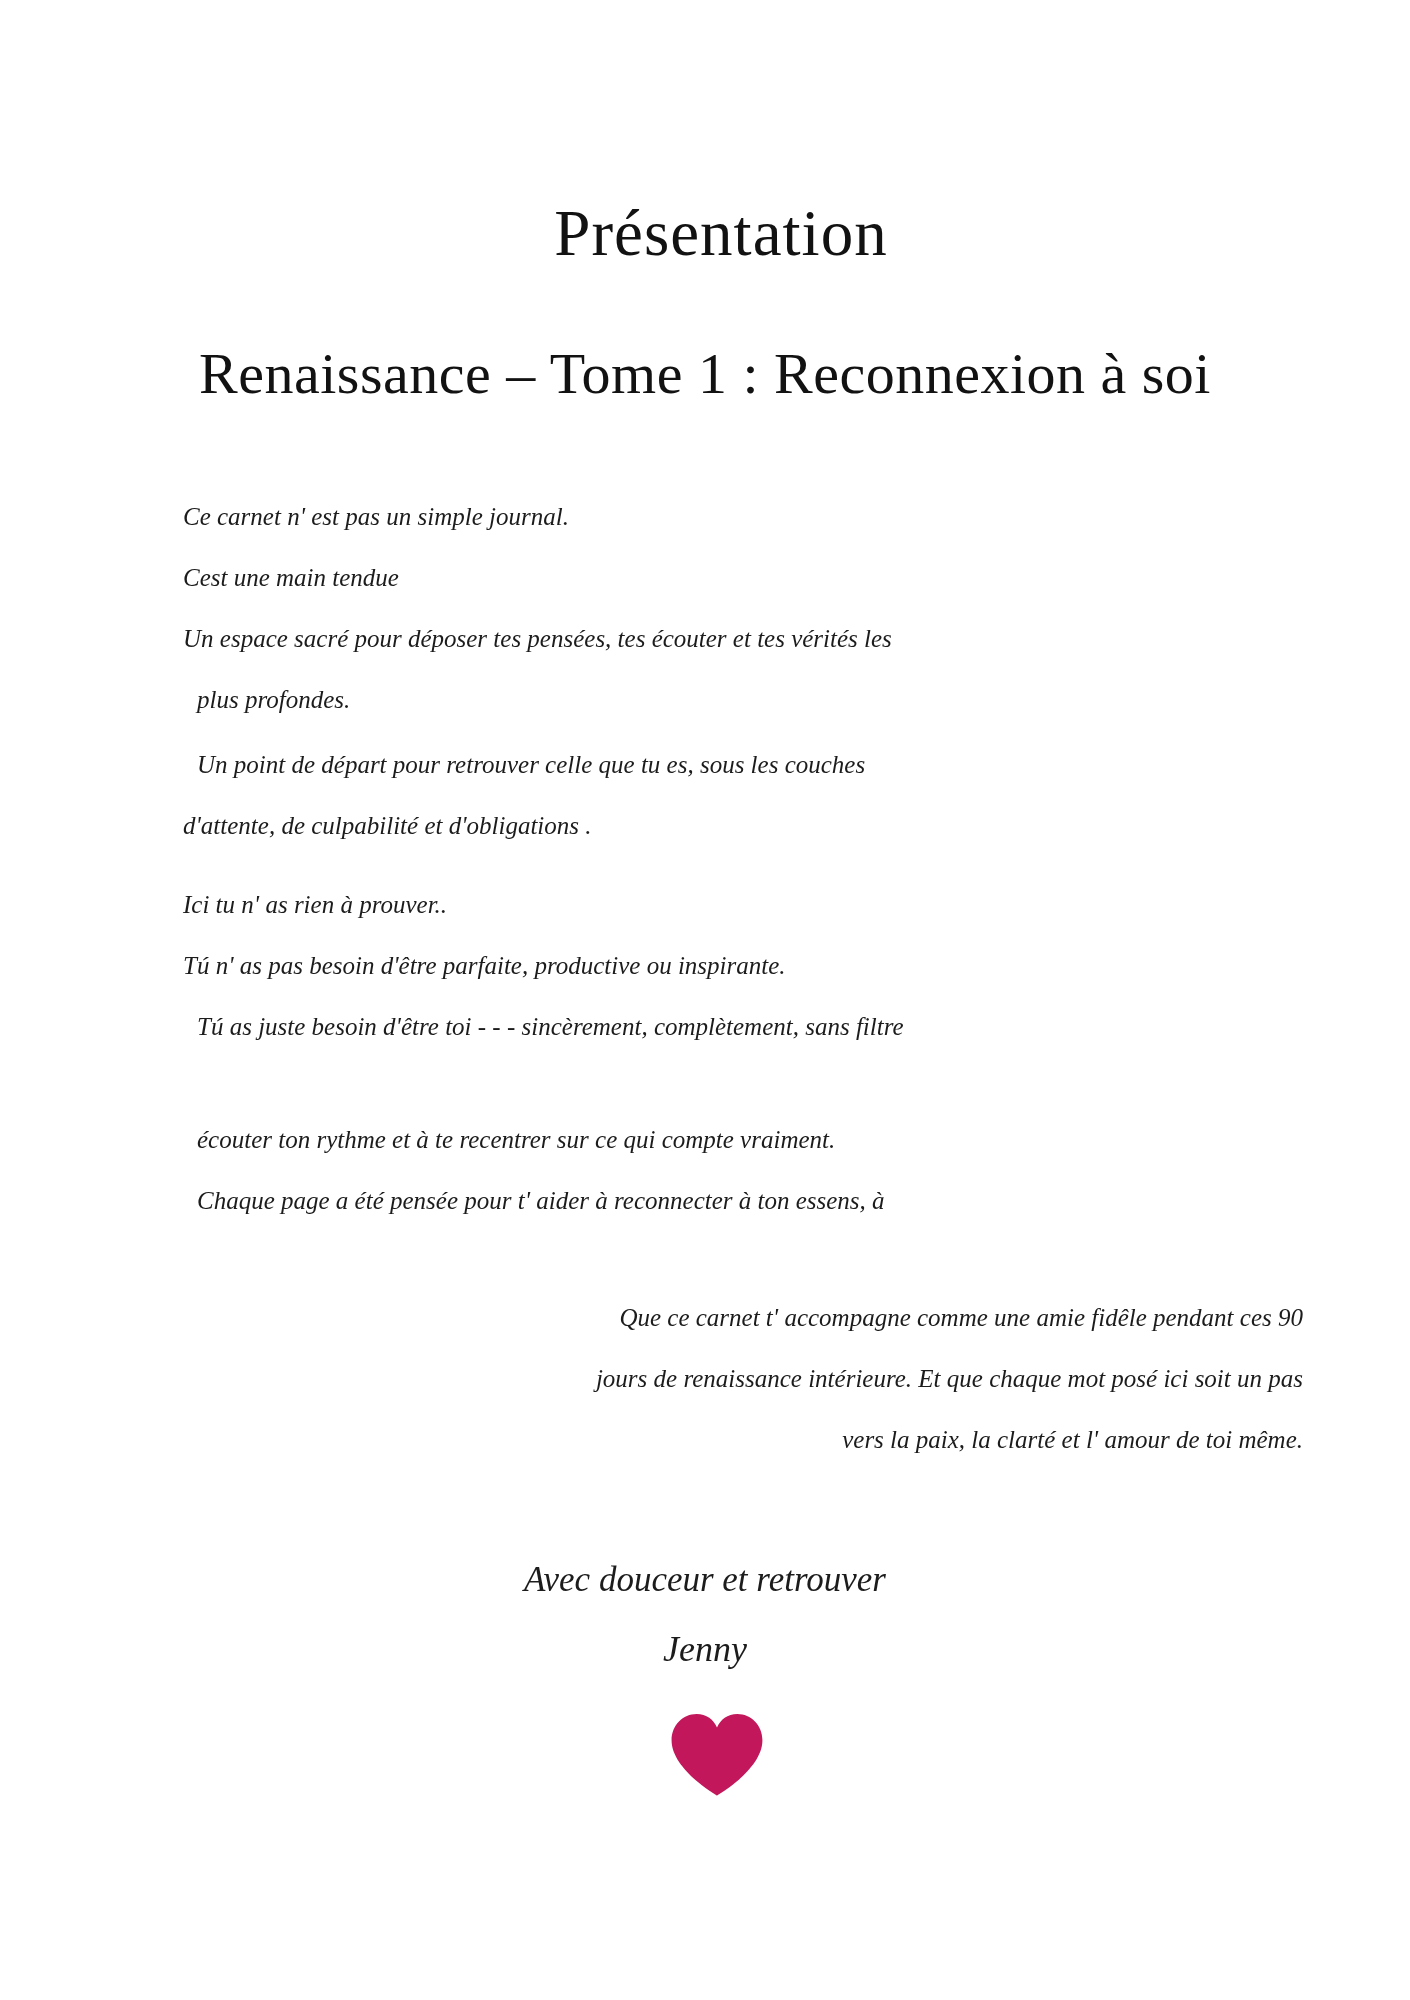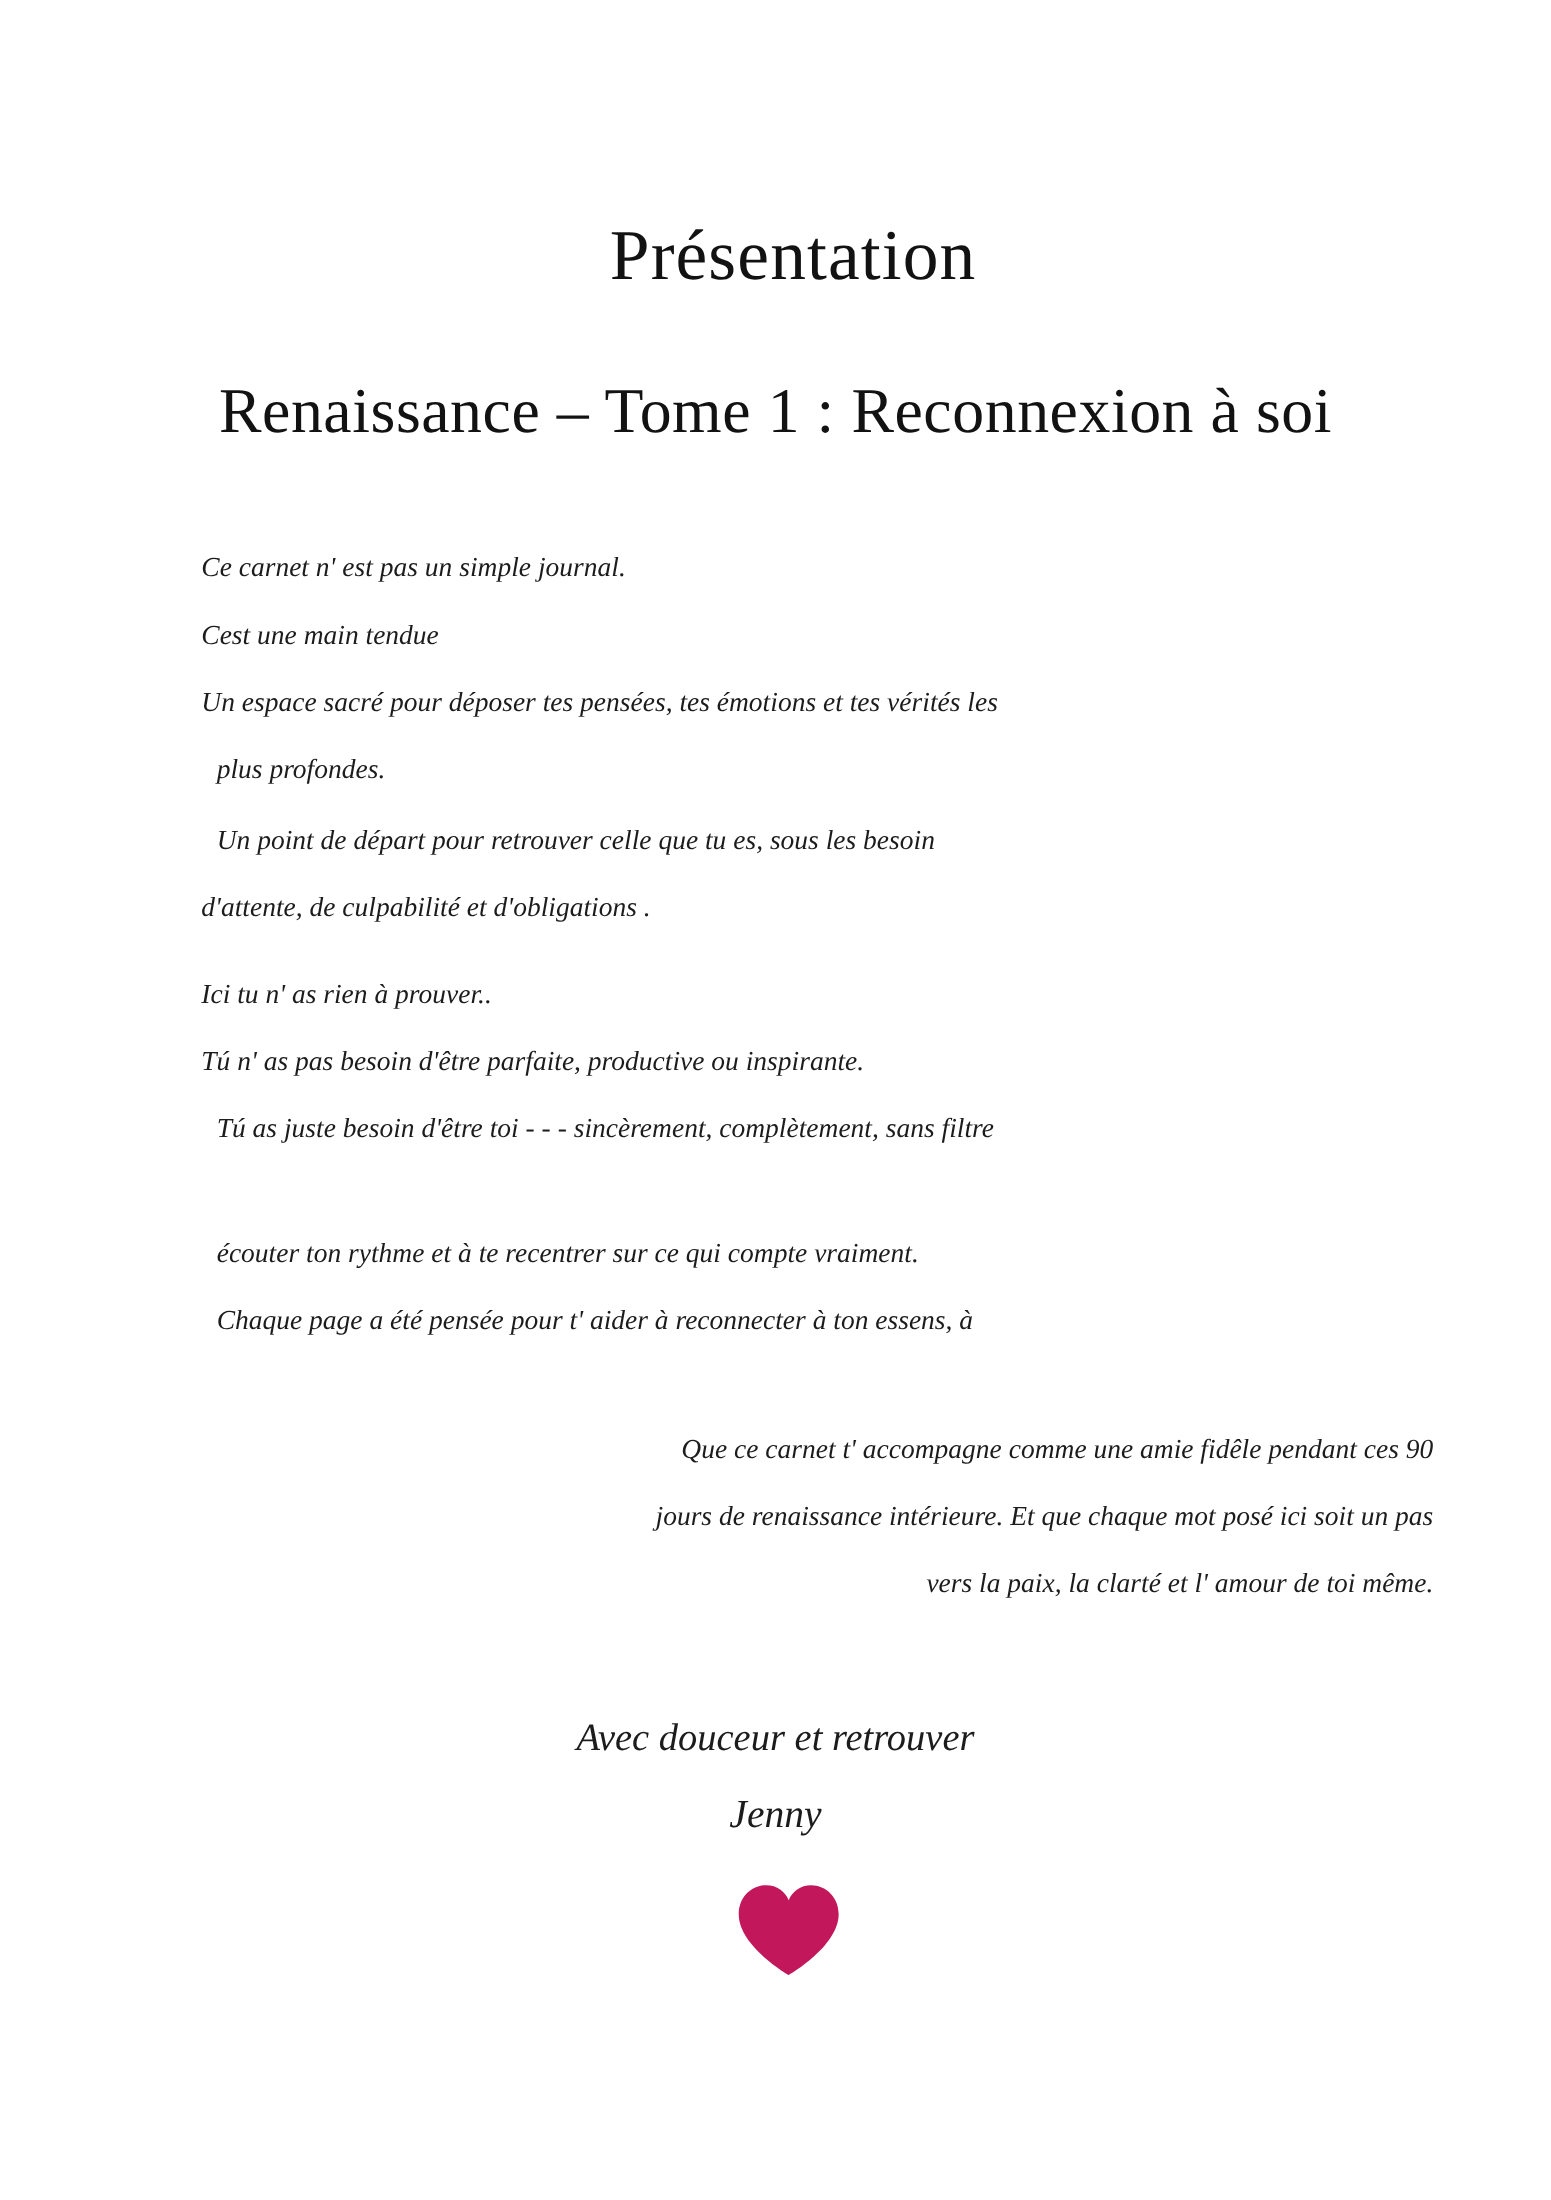--- a/index.html
+++ b/index.html
@@ -101,26 +101,26 @@
 
   <div class="doc-title">Présentation</div>
 
   <div class="doc-subtitle">Renaissance – Tome 1 : Reconnexion à soi</div>
 
   <div class="body-text">
 
     <div class="para para-1">
       <div class="line">Ce carnet n' est pas un simple journal.</div>
       <div class="line">Cest une main tendue</div>
-      <div class="line">Un espace sacré pour déposer tes pensées, tes émotions et tes vérités les</div>
+      <div class="line">Un espace sacré pour déposer tes pensées, tes écouter et tes vérités les</div>
       <div class="line indent-sm">plus profondes.</div>
     </div>
 
     <div class="para para-2">
-      <div class="line indent-sm">Un point de départ pour retrouver celle que tu es, sous les besoin</div>
+      <div class="line indent-sm">Un point de départ pour retrouver celle que tu es, sous les couches</div>
       <div class="line">d'attente, de culpabilité et d'obligations .</div>
     </div>
 
     <div class="para para-3">
       <div class="line">Ici tu n' as rien à prouver..</div>
       <div class="line">Tú n' as pas besoin d'être parfaite, productive ou inspirante.</div>
       <div class="line indent-sm">Tú as juste besoin d'être toi - - - sincèrement, complètement, sans filtre</div>
     </div>
 
     <div class="para para-4">

